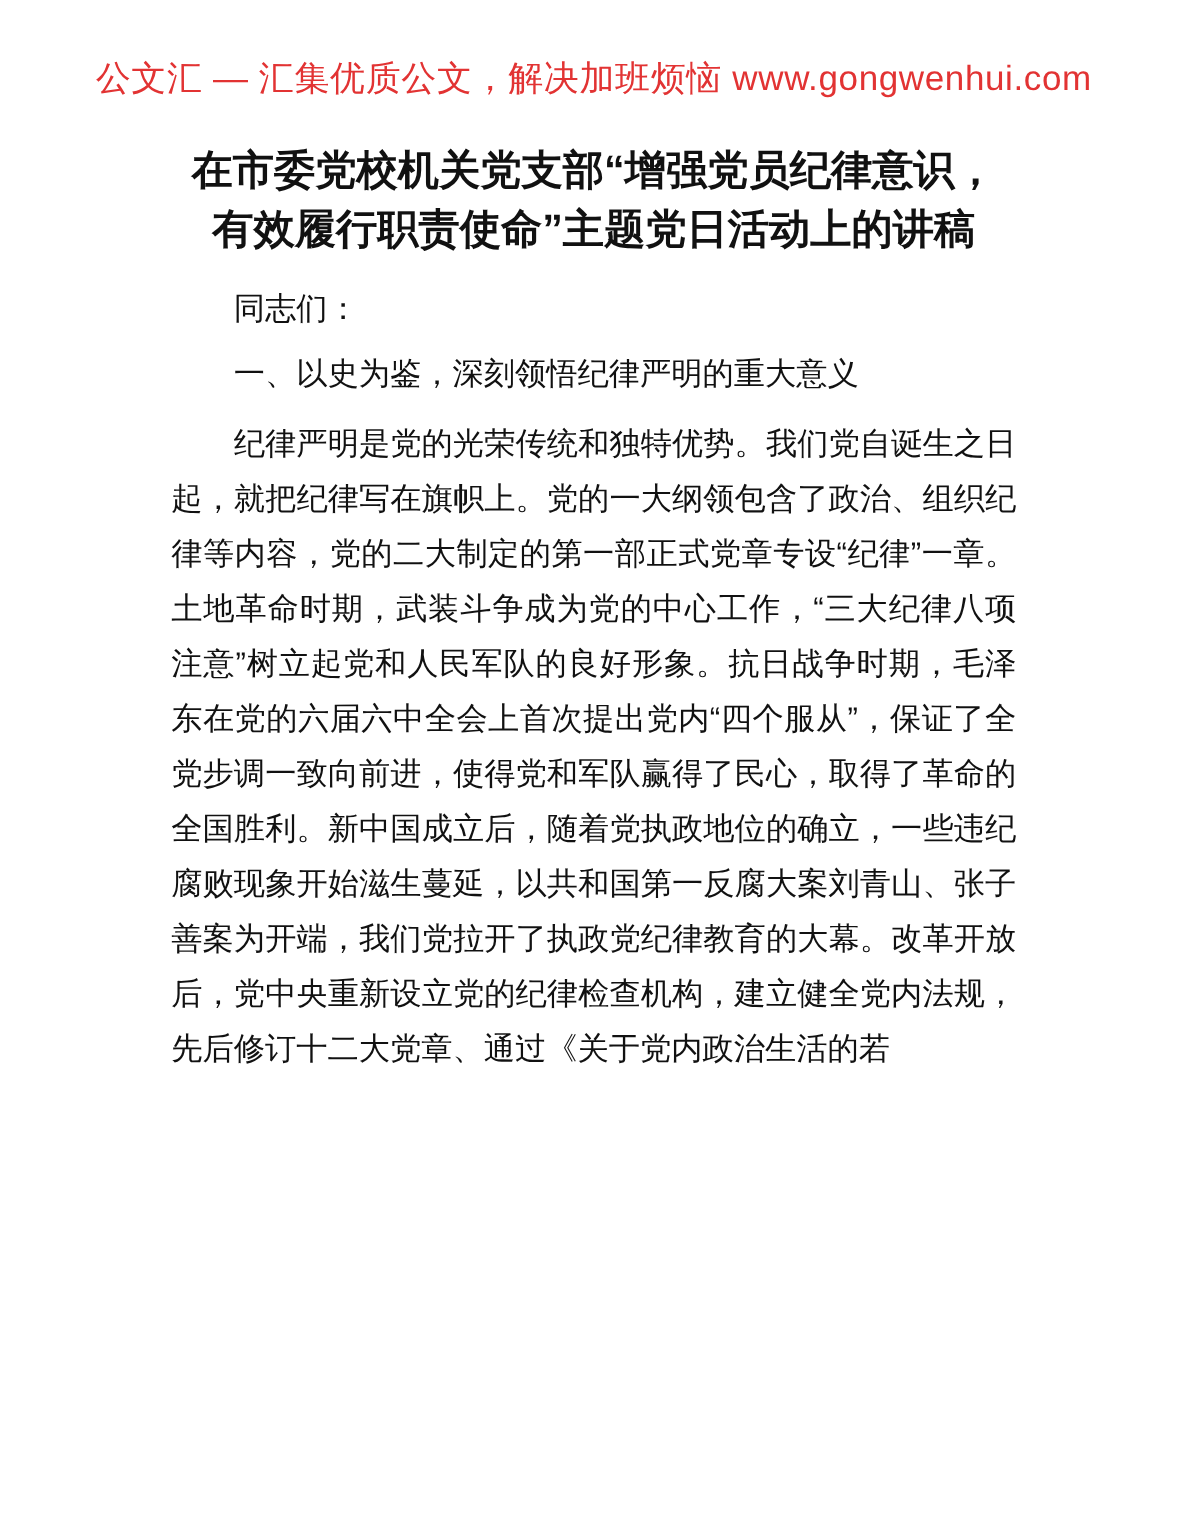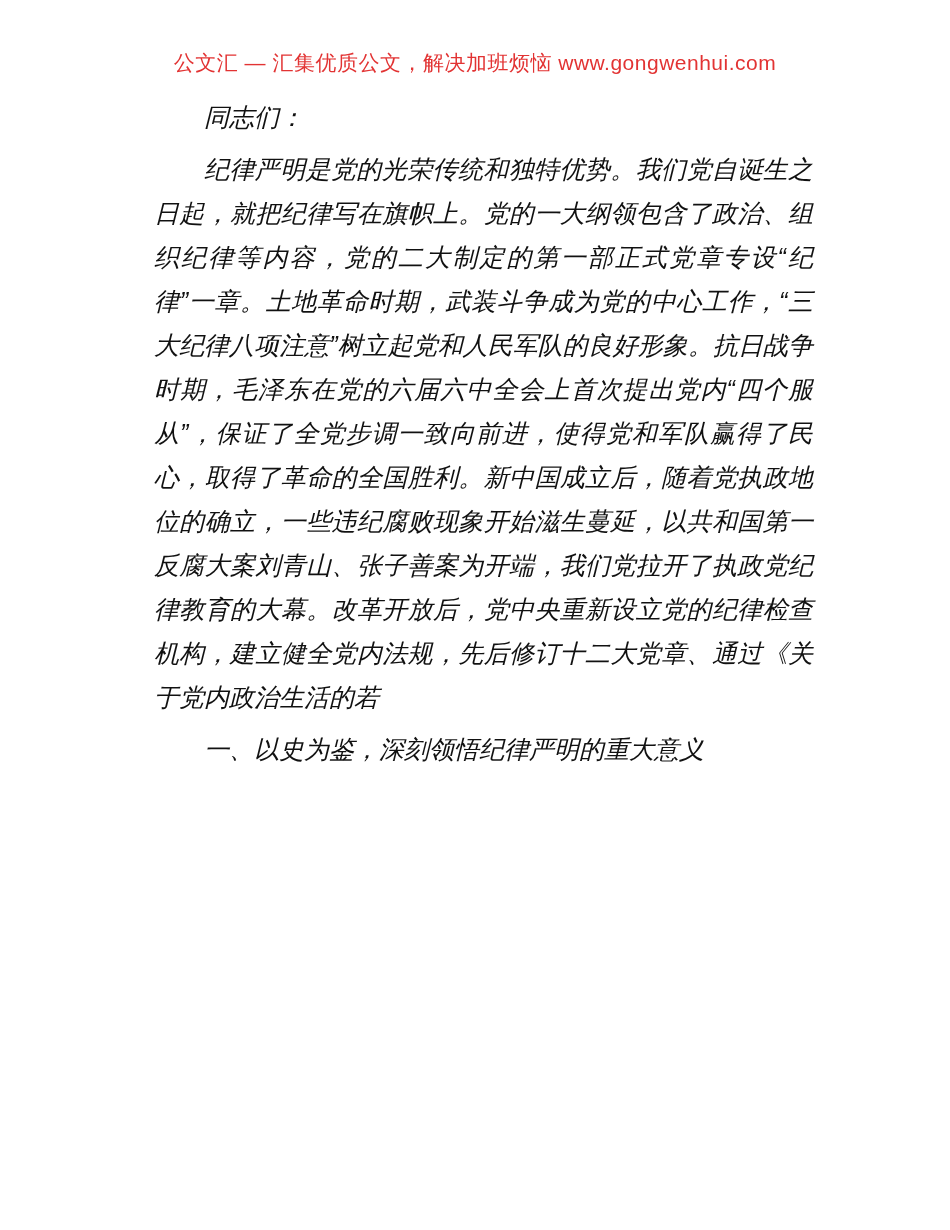--- a/index.html
+++ b/index.html
@@ -16,21 +16,21 @@
   }
   .page {
     width: 950px;
     height: 1230px;
     position: relative;
     background: var(--page-bg, #ffffff);
   }
   .watermark {
     padding-top: 50px;
     text-align: center;
-    font-size: 21px;
+    font-size: 28px;
     line-height: 26px;
     color: var(--watermark-red, #e23333);
     letter-spacing: 0.5px;
     white-space: nowrap;
   }
   .doc-title {
     margin: 36px auto 0;
     padding: 0;
     text-align: center;
     font-size: 33px;
@@ -43,35 +43,38 @@
   }
   .doc-body {
     width: 676px;
     margin: 19px auto 0;
     font-size: 25px;
     line-height: 44px;
     text-align: justify;
     text-justify: inter-ideograph;
   }
   .doc-body p {
-    margin: 0 0 8px 17px;
+    margin: 0 0 8px 0;
     text-indent: 2em;
-    font-style: italic;
   }
   .doc-body p.section-heading {
     margin-bottom: 12px;
   }
 </style>
 </head>
 <body>
 
 <div class="page">
 
   <div class="watermark">公文汇 — 汇集优质公文，解决加班烦恼 www.gongwenhui.com</div>
 
+  <h1 class="doc-title">
+    <span class="title-line">在市委党校机关党支部“增强党员纪律意识，</span>
+    <span class="title-line">有效履行职责使命”主题党日活动上的讲稿</span>
+  </h1>
 
   <div class="doc-body">
     <p class="salutation">同志们：</p>
+    <p class="para section-heading">一、以史为鉴，深刻领悟纪律严明的重大意义</p>
     <p class="para">纪律严明是党的光荣传统和独特优势。我们党自诞生之日起，就把纪律写在旗帜上。党的一大纲领包含了政治、组织纪律等内容，党的二大制定的第一部正式党章专设“纪律”一章。土地革命时期，武装斗争成为党的中心工作，“三大纪律八项注意”树立起党和人民军队的良好形象。抗日战争时期，毛泽东在党的六届六中全会上首次提出党内“四个服从”，保证了全党步调一致向前进，使得党和军队赢得了民心，取得了革命的全国胜利。新中国成立后，随着党执政地位的确立，一些违纪腐败现象开始滋生蔓延，以共和国第一反腐大案刘青山、张子善案为开端，我们党拉开了执政党纪律教育的大幕。改革开放后，党中央重新设立党的纪律检查机构，建立健全党内法规，先后修订十二大党章、通过《关于党内政治生活的若</p>
-    <p class="para section-heading">一、以史为鉴，深刻领悟纪律严明的重大意义</p>
   </div>
 
 </div>
 
 </body></html>

